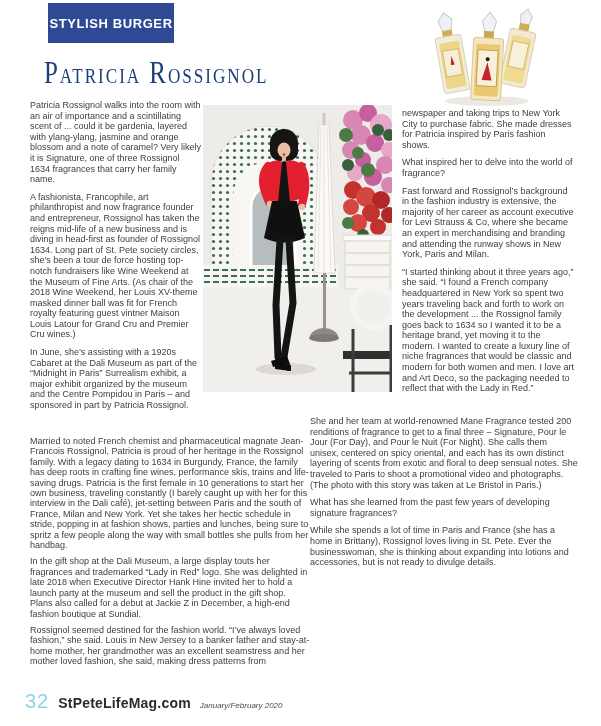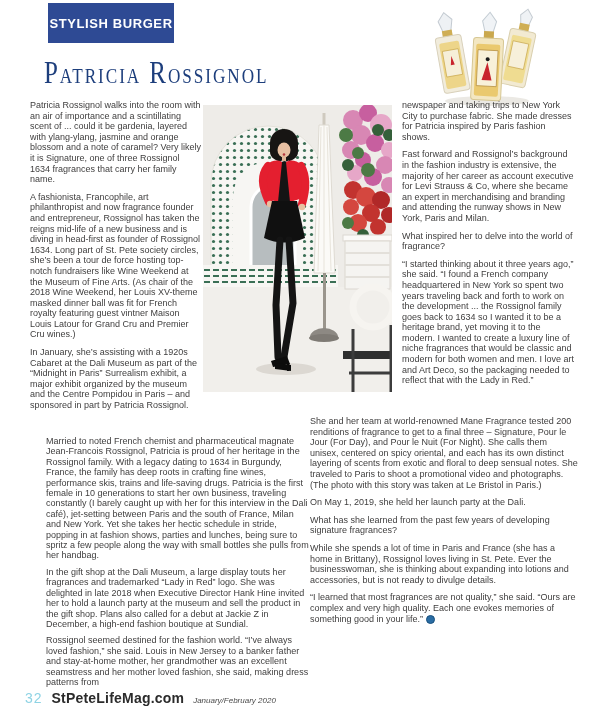--- a/index.html
+++ b/index.html
@@ -19,32 +19,32 @@
     font-size:32px;letter-spacing:2.5px;color:#1d3e7c;
     transform:scaleX(.78);transform-origin:left top;
   }
   
   .bottles{position:absolute;left:432px;top:6px;width:105px;height:100px;}
   .photo{position:absolute;left:203px;top:105px;width:189px;height:287px;}
   
   .col{position:absolute;font-size:9px;line-height:10.6px;text-align:left;}
   .col p{margin:0 0 7px 0;}
   #colA{left:30px;top:100px;width:172px;}
-  #colC{left:402px;top:100px;width:173px;}
+  #colC{left:402px;top:108px;width:173px;}
   #colB{left:30px;top:436px;width:280px;line-height:10.4px;}
-  #colB p{margin:0 0 6px 16px;}
+  #colB p{margin:0 0 6px 0;}
   #colD{left:310px;top:416px;width:268px;}
   .footnote{font-style:italic;}
   .endmark{
     display:inline-block;width:7px;height:7px;border-radius:50%;
     background:#2a6da4;border:1px solid #184f7d;margin-left:3px;vertical-align:middle;
   }
   
   .footer{position:absolute;left:25px;top:690px;display:flex;align-items:baseline;gap:9px;}
-  .pageno{color:#8ed3e4;font-size:14px;letter-spacing:1px;}
+  .pageno{color:#8ed3e4;font-size:20px;letter-spacing:1px;}
   .site{font-weight:bold;font-size:14px;color:#2b2b2b;letter-spacing:.2px;}
   .issue{font-style:italic;font-weight:normal;font-size:8px;color:#4a4a4a;}
 </style>
 </head>
 <body>
 
 <div class="page">
 
   <div class="badge">
     <span>STYLISH BURGER</span>
@@ -175,44 +175,40 @@
 
       <polygon points="68,256 84,251 87,259 70,262" fill="#0c0c0c"></polygon>
       <rect x="84" y="258" width="2.5" height="8" fill="#0c0c0c"></rect>
       <polygon points="72,258 88,260 88,266 72,264" fill="#0c0c0c"></polygon>
     </g>
   </svg>
 
   <div class="col" id="colA">
     <p>Patricia Rossignol walks into the room with an air of importance and a scintillating scent of ... could it be gardenia, layered with ylang-ylang, jasmine and orange blossom and a note of caramel? Very likely it is Signature, one of three Rossignol 1634 fragrances that carry her family name.</p>
     <p>A fashionista, Francophile, art philanthropist and now fragrance founder and entrepreneur, Rossignol has taken the reigns mid-life of a new business and is diving in head-first as founder of Rossignol 1634. Long part of St. Pete society circles, she’s been a tour de force hosting top-notch fundraisers like Wine Weekend at the Museum of Fine Arts. (As chair of the 2018 Wine Weekend, her Louis XV-theme masked dinner ball was fit for French royalty featuring guest vintner Maison Louis Latour for Grand Cru and Premier Cru wines.)</p>
-    <p>In January, she’s assisting with a 1920s Cabaret at the Dali Museum as part of the “Midnight in Paris” Surrealism exhibit, a major exhibit organized by the museum and the Centre Pompidou in Paris – and sponsored in part by Patricia Rossignol.</p>
+    <p>In June, she’s assisting with a 1920s Cabaret at the Dali Museum as part of the “Midnight in Paris” Surrealism exhibit, a major exhibit organized by the museum and the Centre Pompidou in Paris – and sponsored in part by Patricia Rossignol.</p>
   </div>
 
   <div class="col" id="colC">
     <p>newspaper and taking trips to New York City to purchase fabric. She made dresses for Patricia inspired by Paris fashion shows.</p>
+    <p>What inspired her to delve into the world of fragrance?</p>
     <p>Fast forward and Rossignol’s background in the fashion industry is extensive, the majority of her career as account executive for Levi Strauss &amp; Co, where she became an expert in merchandising and branding and attending the runway shows in New York, Paris and Milan.</p>
-    <p>What inspired her to delve into the world of fragrance?</p>
     <p>“I started thinking about it three years ago,” she said. “I found a French company headquartered in New York so spent two years traveling back and forth to work on the development ... the Rossignol family goes back to 1634 so I wanted it to be a heritage brand, yet moving it to the modern. I wanted to create a luxury line of niche fragrances that would be classic and modern for both women and men. I love art and Art Deco, so the packaging needed to reflect that with the Lady in Red.”</p>
   </div>
 
   <div class="col" id="colB">
     <p>Married to noted French chemist and pharmaceutical magnate Jean-Francois Rossignol, Patricia is proud of her heritage in the Rossignol family. With a legacy dating to 1634 in Burgundy, France, the family has deep roots in crafting fine wines, performance skis, trains and life-saving drugs. Patricia is the first female in 10 generations to start her own business, traveling constantly (I barely caught up with her for this interview in the Dali café), jet-setting between Paris and the south of France, Milan and New York. Yet she takes her hectic schedule in stride, popping in at fashion shows, parties and lunches, being sure to spritz a few people along the way with small bottles she pulls from her handbag.</p>
     <p>In the gift shop at the Dali Museum, a large display touts her fragrances and trademarked “Lady in Red” logo. She was delighted in late 2018 when Executive Director Hank Hine invited her to hold a launch party at the museum and sell the product in the gift shop. Plans also called for a debut at Jackie Z in December, a high-end fashion boutique at Sundial.</p>
     <p>Rossignol seemed destined for the fashion world. “I’ve always loved fashion,” she said. Louis in New Jersey to a banker father and stay-at-home mother, her grandmother was an excellent seamstress and her mother loved fashion, she said, making dress patterns from</p>
   </div>
 
   <div class="col" id="colD">
     <p>She and her team at world-renowned Mane Fragrance tested 200 renditions of fragrance to get to a final three – Signature, Pour le Jour (For Day), and Pour le Nuit (For Night). She calls them unisex, centered on spicy oriental, and each has its own distinct layering of scents from exotic and floral to deep sensual notes. She traveled to Paris to shoot a promotional video and photographs. (The photo with this story was taken at Le Bristol in Paris.)</p>
-    <p>On May 1, 2019, she held her launch party at the Dali.</p>
     <p>What has she learned from the past few years of developing signature fragrances?</p>
     <p>While she spends a lot of time in Paris and France (she has a home in Brittany), Rossignol loves living in St. Pete. Ever the businesswoman, she is thinking about expanding into lotions and accessories, but is not ready to divulge details.</p>
-    <p>
-      <span>“I learned that most fragrances are not quality,” she said. “Ours are complex and very high quality. Each one evokes memories of something good in your life.”</span><span class="endmark"></span>
-    </p>
   </div>
 
   <div class="footer">
     <span class="pageno">32</span>
     <span class="site">StPeteLifeMag.com</span>
     <span class="issue">January/February 2020</span>
   </div>
 
 </div>
 

